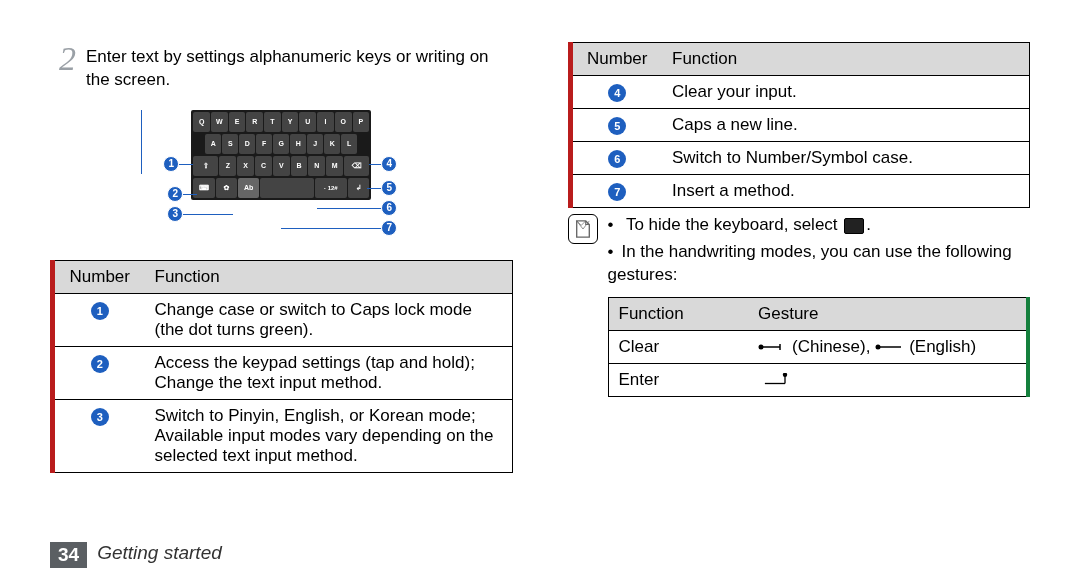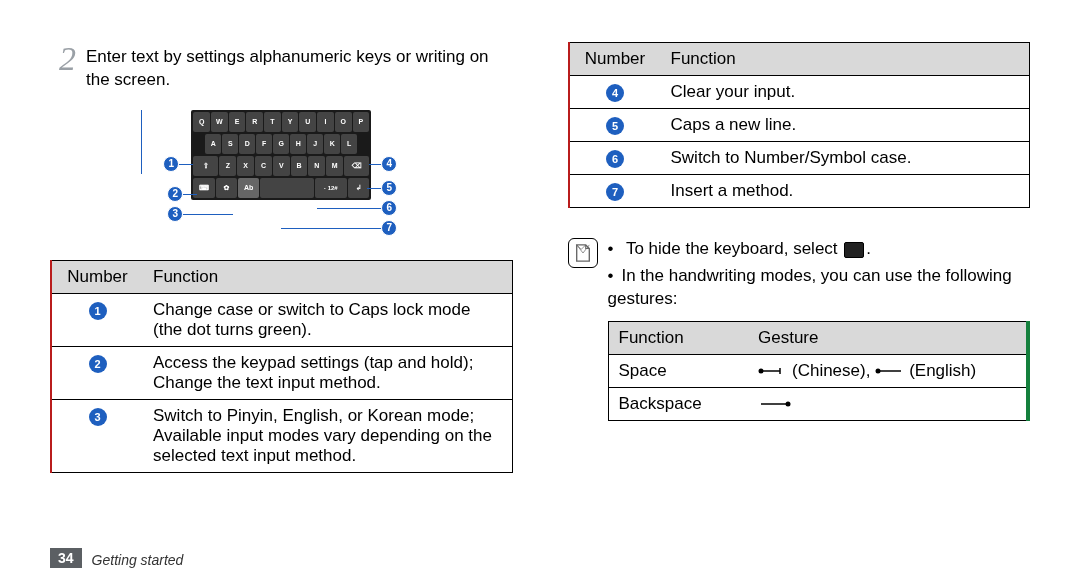--- a/index.html
+++ b/index.html
@@ -86,32 +86,32 @@
     margin-top: 8px;
   }
   .func-table th, .func-table td {
     border-top: 1px solid #000;
     border-bottom: 1px solid #000;
     padding: 6px 10px;
     text-align: left;
     font-weight: normal;
     vertical-align: top;
   }
-  .func-table th:first-child, .func-table td:first-child { border-left: 2px solid #b91c1c; }
+  .func-table th:first-child, .func-table td:first-child { border-left: 5px solid #b91c1c; }
   .func-table th:last-child, .func-table td:last-child { border-right: 1px solid #000; }
   .func-table .hdr td, .func-table .hdr th {
     background: #d9d9d9;
   }
   .func-table .numcol { width: 92px; text-align: center; }
   .num-disc {
     display: inline-flex; width: 18px; height: 18px; border-radius: 50%;
     background: #1e5fbf; color: #fff; font-size: 11px; font-weight: bold;
     align-items: center; justify-content: center;
   }
-  .note-block { display: flex; gap: 10px; margin-top: 30px; align-items: flex-start; }
+  .note-block { display: flex; gap: 10px; margin-top: 6px; align-items: flex-start; }
   .note-icon {
     width: 30px; height: 30px; flex-shrink: 0;
     border: 1px solid #000; border-radius: 6px;
     display: flex; align-items: center; justify-content: center;
   }
   .note-icon svg { width: 18px; height: 20px; }
   .note-body ul { list-style: none; }
   .note-body li::before { content: "•"; margin-right: 8px; }
   .note-body li { margin-bottom: 4px; line-height: 1.35; }
   .hide-kb-icon {
@@ -124,22 +124,22 @@
     border-top: 1px solid #000; border-bottom: 1px solid #000;
     padding: 6px 10px; text-align: left; font-weight: normal; vertical-align: middle;
   }
   .gesture-table th:first-child, .gesture-table td:first-child { border-left: 1px solid #000; }
   .gesture-table th:last-child, .gesture-table td:last-child { border-right: 4px solid #15803d; }
   .gesture-table .hdr th { background: #d9d9d9; }
   .gcol1 { width: 140px; }
   .gglyph svg { height: 14px; vertical-align: middle; margin-right: 4px; }
   .footer {
     position: absolute; left: 50px; bottom: 18px;
-    display: flex; align-items: flex-end; gap: 10px;
-    font-style: italic; color: #333; font-size: 14px;
+    display: flex; align-items: flex-start; gap: 10px;
+    font-style: italic; color: #333; font-size: 19px;
   }
   .footer .pg {
     background: #5b5f63; color: #fff; font-weight: bold; font-style: normal;
     padding: 2px 8px;
   }
 </style>
 </head>
 <body>
 
 <div class="col">
@@ -282,39 +282,40 @@
         </li>
         <li>In the handwriting modes, you can use the following gestures:</li>
       </ul>
       <table class="gesture-table">
         <tbody>
             <tr class="hdr">
           <th class="gcol1">Function</th>
           <th>Gesture</th>
         </tr>
         <tr>
-          <td>Space</td>
+          <td>Clear</td>
           <td class="gglyph">
             <svg viewBox="0 0 30 10" width="30">
                   <circle cx="3" cy="5" r="2.5" fill="#000"></circle>
                   <line x1="3" y1="5" x2="22" y2="5" stroke="#000" stroke-width="1.5"></line>
                   <line x1="22" y1="2" x2="22" y2="8" stroke="#000" stroke-width="1.5"></line>
                 </svg><span>(Chinese),</span>
             <svg viewBox="0 0 30 10" width="30">
                   <circle cx="3" cy="5" r="2.5" fill="#000"></circle>
                   <line x1="3" y1="5" x2="26" y2="5" stroke="#000" stroke-width="1.5"></line>
                 </svg><span>(English)</span>
           </td>
         </tr>
         <tr>
-          <td>Backspace</td>
+          <td>Enter</td>
           <td class="gglyph">
-            <svg viewBox="0 0 40 10" width="40">
-                  <line x1="3" y1="5" x2="30" y2="5" stroke="#000" stroke-width="1.5"></line>
-                  <circle cx="30" cy="5" r="2.5" fill="#000"></circle>
+            <svg viewBox="0 0 40 16" width="40">
+                  <line x1="5" y1="12" x2="28" y2="12" stroke="#000" stroke-width="1.5"></line>
+                  <line x1="28" y1="12" x2="28" y2="2" stroke="#000" stroke-width="1.5"></line>
+                  <circle cx="28" cy="2" r="2.5" fill="#000"></circle>
                 </svg>
           </td>
         </tr>
       </tbody>
         </table>
     </div>
   </div>
 </div>
 
 <div class="footer">

